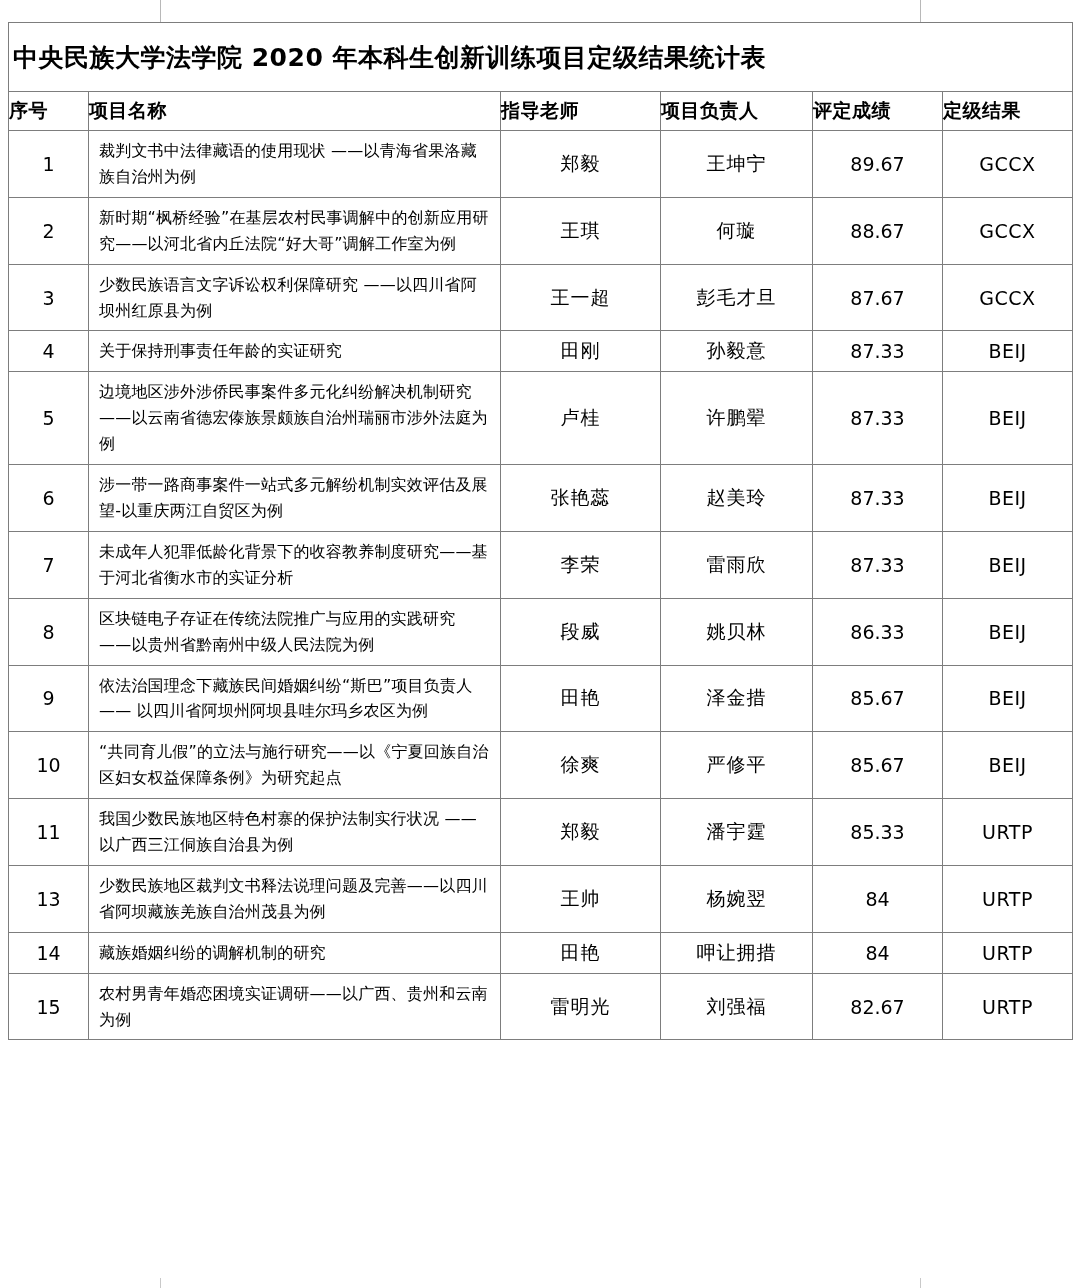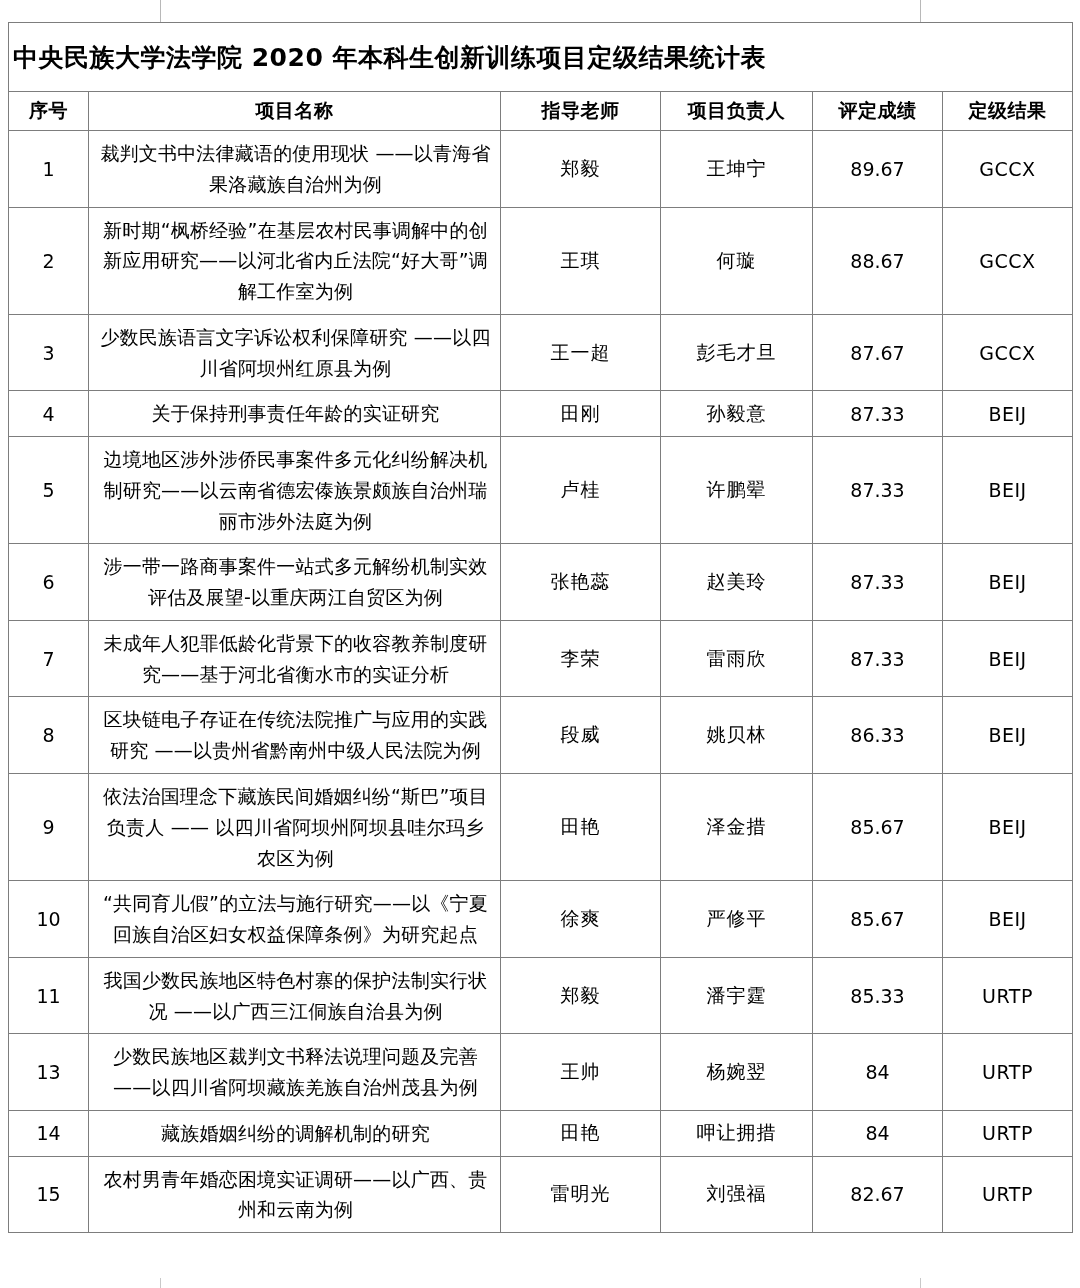--- a/index.html
+++ b/index.html
@@ -82,36 +82,35 @@
     font-family: "DejaVu Sans", "Liberation Sans", sans-serif;
     font-weight: bold;
     font-size: 25px;
     letter-spacing: 0.5px;
     line-height: 1.25;
     white-space: nowrap;
   }
 
   
   .hdr td {
-    text-align: center;
     height: 38px;
     font-size: 19px;
     font-weight: bold;
     letter-spacing: 0.5px;
   }
 
   
   td.c-idx {
     text-align: center;
     font-size: 19px;
     font-family: "DejaVu Sans", "Liberation Sans", sans-serif;
   }
   td.c-name {
-    text-align: center;
-    font-size: 19px;
+    text-align: left;
+    font-size: 16px;
     line-height: 1.62;
     padding: 7px 8px 7px 10px !important;
     letter-spacing: 0.2px;
   }
   td.c-teacher,
   td.c-leader {
     text-align: center;
     font-size: 19px;
     letter-spacing: 1px;
     margin-left: 28px;

